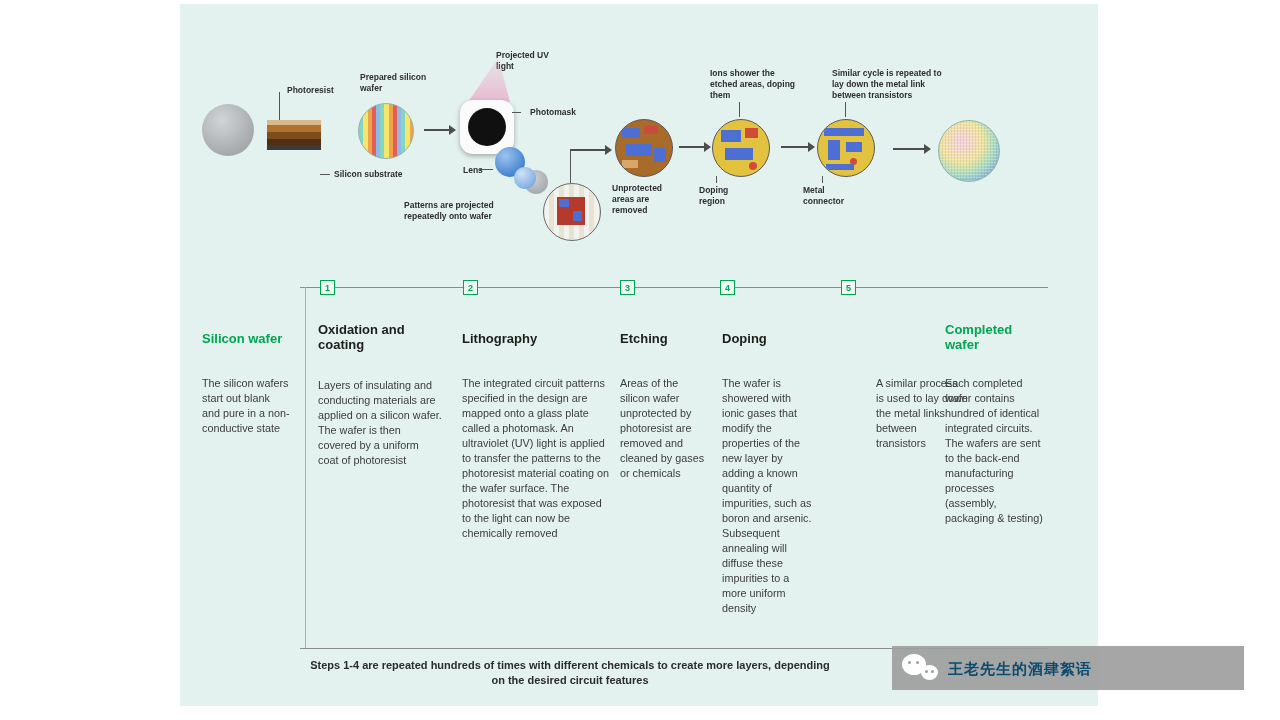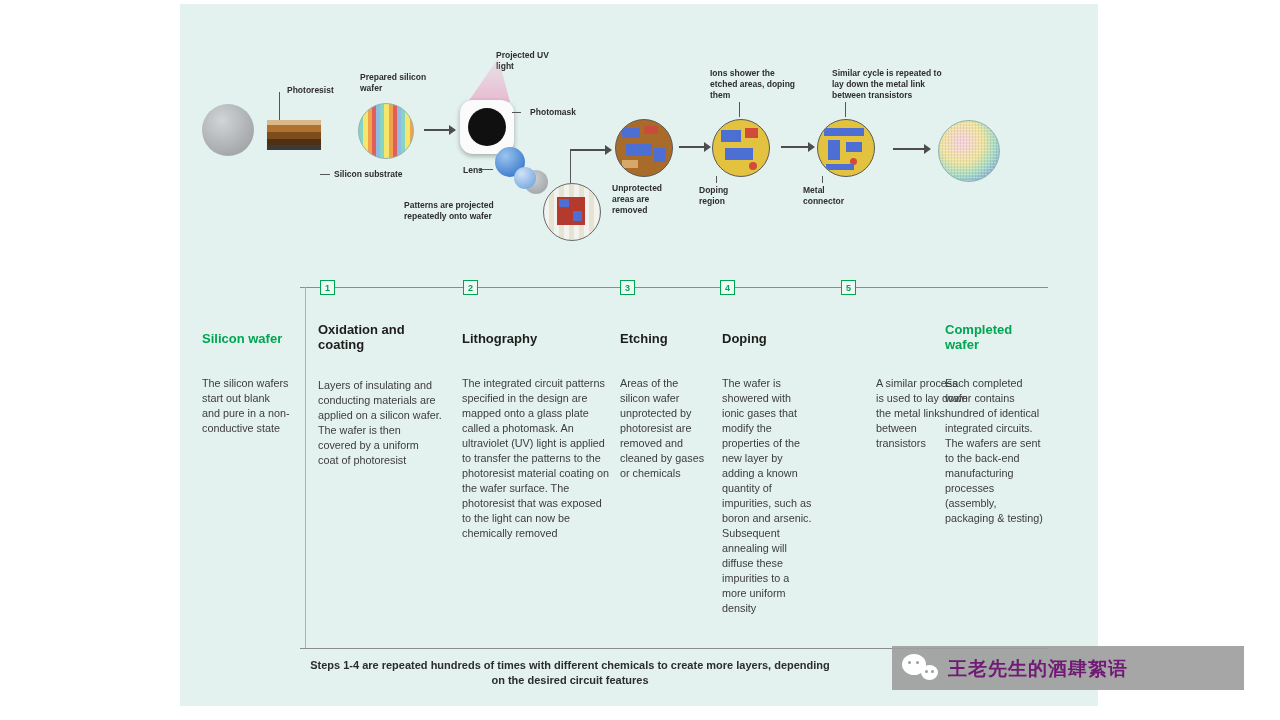--- a/index.html
+++ b/index.html
@@ -39,21 +39,21 @@
   .chip{position:absolute;border-radius:50%;overflow:hidden;border:1px solid #5a5a5a;}
   .blk{position:absolute;}
   .exposed{background:repeating-linear-gradient(90deg,#f2f2ee 0 5px,#e7e3d2 5px 10px);border:1px solid #6a6a6a;}
   .wafer-final{background:
     repeating-linear-gradient(0deg,rgba(255,255,255,.25) 0 1px,transparent 1px 3px),
     repeating-linear-gradient(90deg,rgba(0,0,0,.07) 0 1px,transparent 1px 3px),
     radial-gradient(circle at 38% 35%,#f6cfe4,#f1e49a 38%,#a4dcc4 62%,#8aa6dd 82%,#bb93d3 100%);
     border:1px solid #8fb5ac;}
   .footer-note{position:absolute;font-size:11px;font-weight:bold;color:#2c2c2c;text-align:center;line-height:15px;}
   .wm-bar{position:absolute;background:rgba(158,158,158,.92);display:flex;align-items:center;}
-  .wm-text{color:#701a75;font-size:19px;font-weight:bold;letter-spacing:1px;line-height:1;}
+  .wm-text{color:#0c4a6e;font-size:15px;font-weight:bold;letter-spacing:1px;line-height:1;}
   .wm-icon{position:relative;width:38px;height:32px;margin:0 8px 0 10px;}
   .bubble{position:absolute;background:#ffffff;border-radius:50%;}
   .eye{position:absolute;background:rgba(158,158,158,1);border-radius:50%;width:3px;height:3px;}
 </style>
 </head>
 <body>
 
 <div class="stage">
   <div class="abs slide-bg"></div>
 

